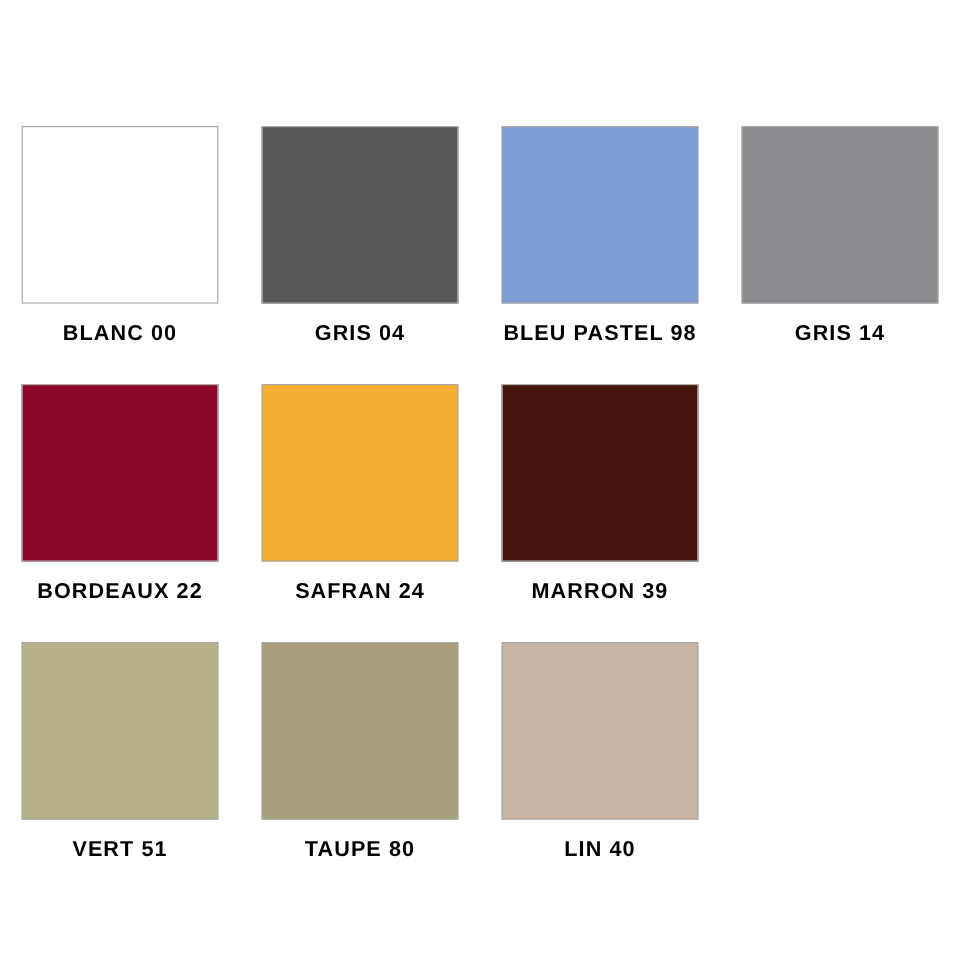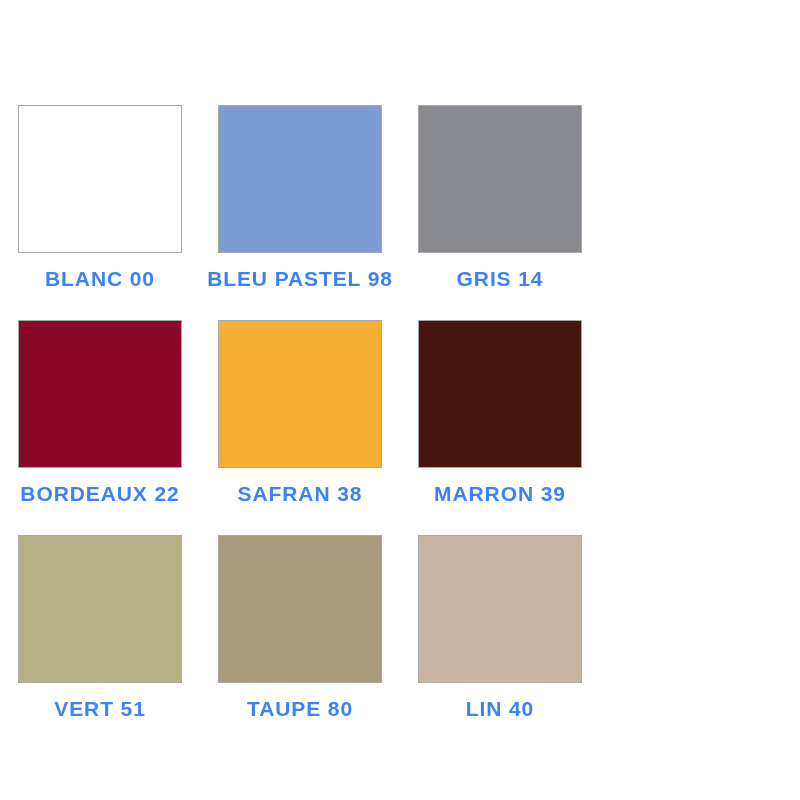--- a/index.html
+++ b/index.html
@@ -46,59 +46,63 @@
   }
   .swatch-chip {
     width: 164px;
     height: 148px;
     border: 1px solid #a9a9a9;
     box-sizing: border-box;
     margin-top: 9px;
   }
   .swatch-label {
     margin-top: 14px;
-    font-size: 21px;
+    font-size: 18px;
     font-weight: 700;
     letter-spacing: 0.9px;
-    color: #3b82f6;
+    color: #000000;
     text-align: center;
     white-space: nowrap;
     font-family: "Liberation Sans", sans-serif;
   }
 </style>
 </head>
 <body>
 
 <div id="palette-page">
 
   <div class="swatch-grid">
 
     <div class="swatch-row">
       <div class="swatch-cell">
         <div class="swatch-chip" style="background-color: rgb(255, 255, 255);"></div>
         <div class="swatch-label">BLANC 00</div>
       </div>
       <div class="swatch-cell">
+        <div class="swatch-chip" style="background-color: rgb(88, 88, 90);"></div>
+        <div class="swatch-label">GRIS 04</div>
+      </div>
+      <div class="swatch-cell">
         <div class="swatch-chip" style="background-color: rgb(125, 156, 211);"></div>
         <div class="swatch-label">BLEU PASTEL 98</div>
       </div>
       <div class="swatch-cell">
         <div class="swatch-chip" style="background-color: rgb(138, 139, 144);"></div>
         <div class="swatch-label">GRIS 14</div>
       </div>
     </div>
 
     <div class="swatch-row">
       <div class="swatch-cell">
         <div class="swatch-chip" style="background-color: rgb(139, 7, 41);"></div>
         <div class="swatch-label">BORDEAUX 22</div>
       </div>
       <div class="swatch-cell">
         <div class="swatch-chip" style="background-color: rgb(247, 174, 52);"></div>
-        <div class="swatch-label">SAFRAN 38</div>
+        <div class="swatch-label">SAFRAN 24</div>
       </div>
       <div class="swatch-cell">
         <div class="swatch-chip" style="background-color: rgb(69, 21, 14);"></div>
         <div class="swatch-label">MARRON 39</div>
       </div>
     </div>
 
     <div class="swatch-row">
       <div class="swatch-cell">
         <div class="swatch-chip" style="background-color: rgb(181, 177, 132);"></div>

